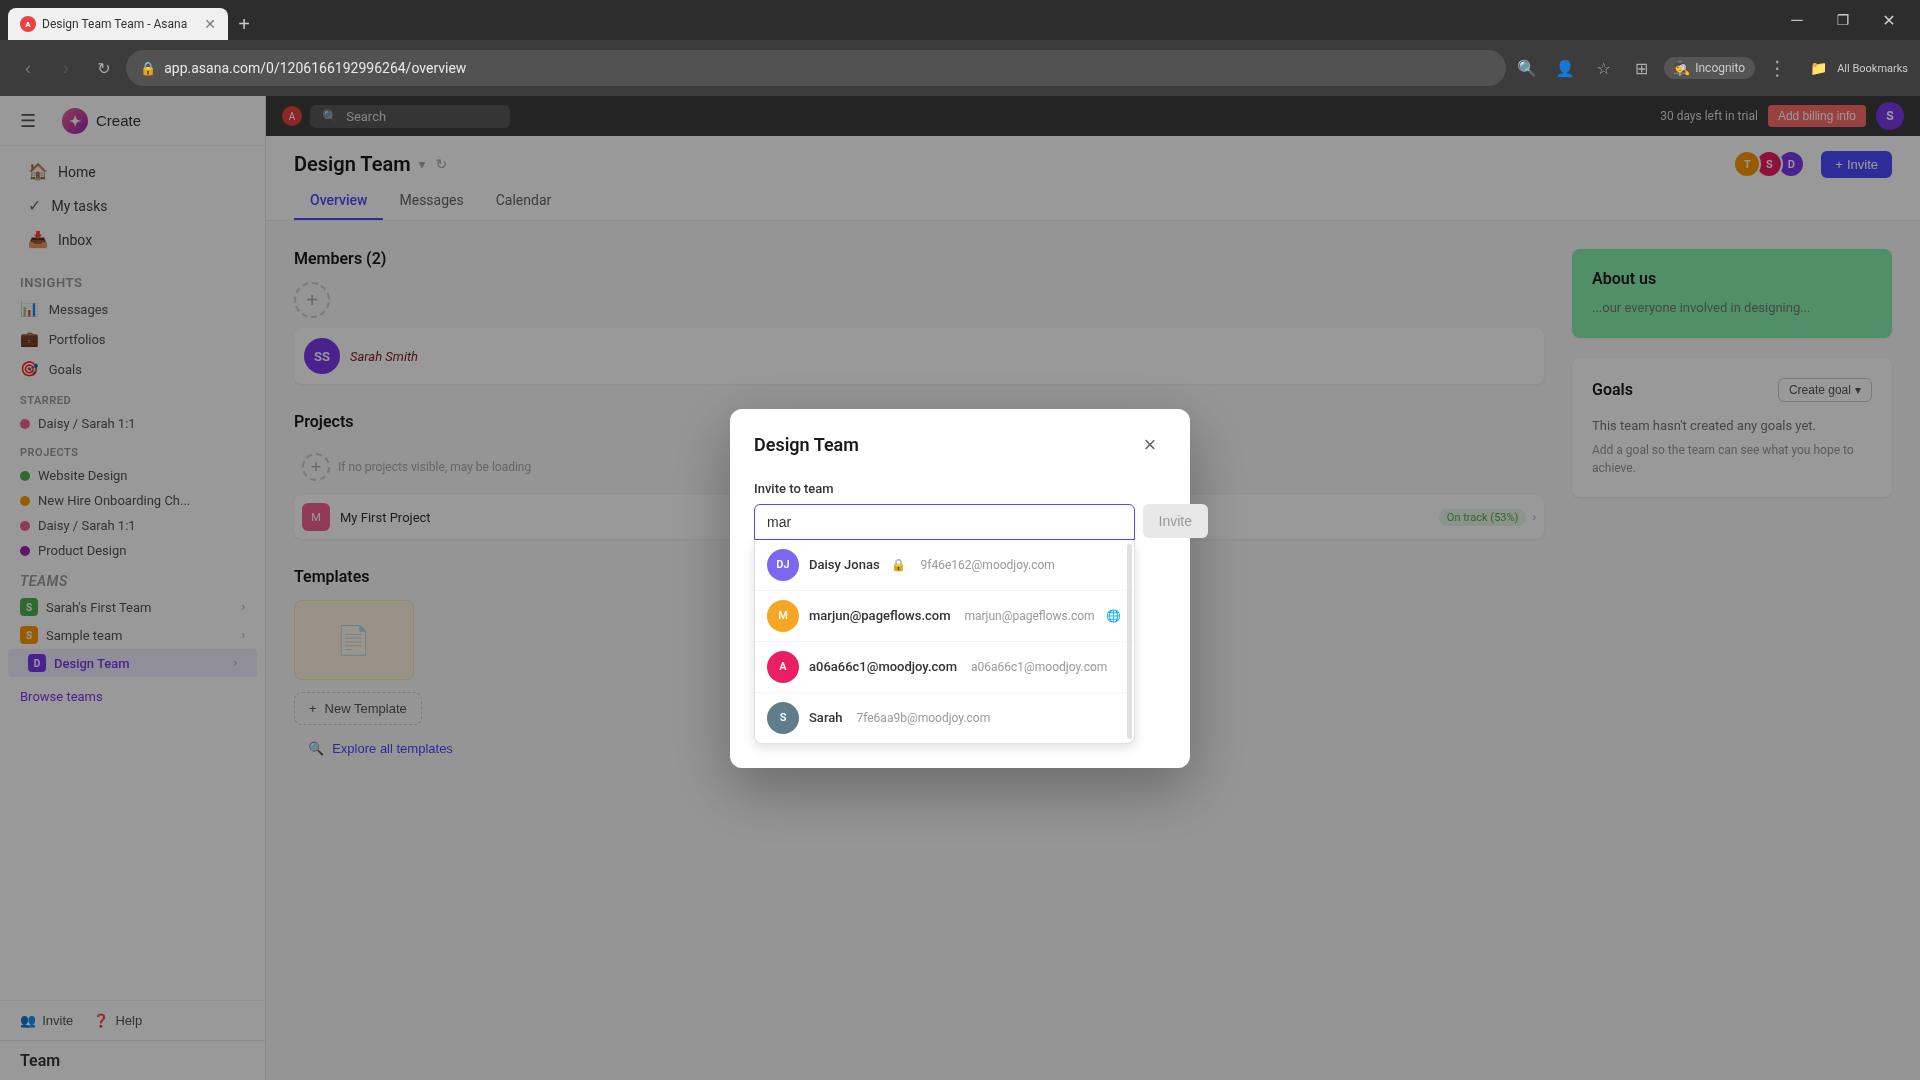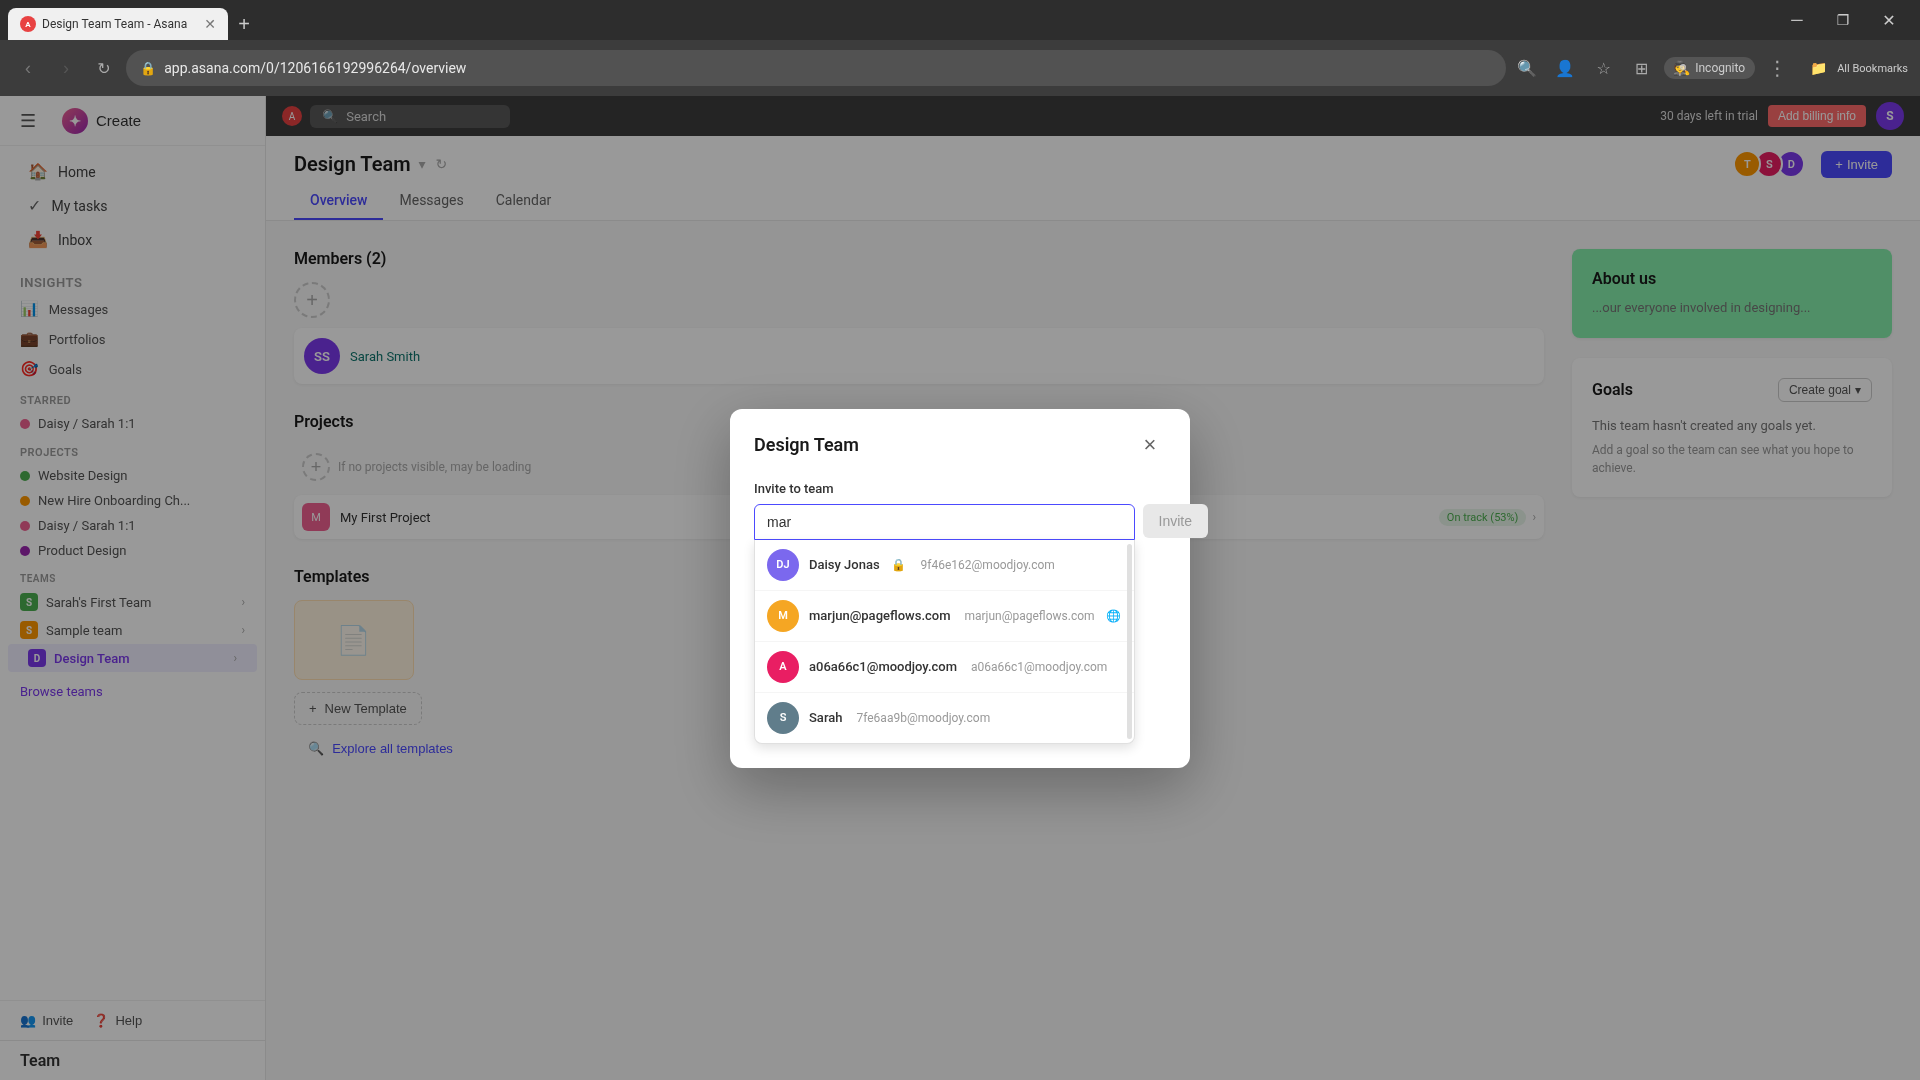--- a/index.html
+++ b/index.html
@@ -121,21 +121,21 @@
         <div style="width:10px; height:10px; border-radius:50%; background:#f06292; flex-shrink:0;"></div>
         <span>Daisy / Sarah 1:1</span>
       </div>
       <div style="display:flex; align-items:center; gap:8px; padding:5px 20px; cursor:pointer; font-size:13px; color:#555;">
         <div style="width:10px; height:10px; border-radius:50%; background:#9c27b0; flex-shrink:0;"></div>
         <span>Product Design</span>
       </div>
     </div>
 
     <div>
-      <div style="font-size:10px; font-weight:600; color:#999; text-transform:uppercase; padding:10px 20px 4px; letter-spacing:0.5px;">Teams</div>
+      <div style="font-size:14px; font-weight:600; color:#999; text-transform:uppercase; padding:10px 20px 4px; letter-spacing:0.5px;font-style:italic;">Teams</div>
       <div style="display:flex; align-items:center; gap:8px; padding:5px 20px; cursor:pointer; font-size:13px; color:#555;">
         <div style="width:18px; height:18px; border-radius:4px; background:#4caf50; display:flex; align-items:center; justify-content:center; font-size:10px; color:white; font-weight:bold; flex-shrink:0;">S</div>
         <span style="flex:1;">Sarah's First Team</span>
         <span style="color:#aaa; font-size:12px;">›</span>
       </div>
       <div style="display:flex; align-items:center; gap:8px; padding:5px 20px; cursor:pointer; font-size:13px; color:#555;">
         <div style="width:18px; height:18px; border-radius:4px; background:#ff9800; display:flex; align-items:center; justify-content:center; font-size:10px; color:white; font-weight:bold; flex-shrink:0;">S</div>
         <span style="flex:1;">Sample team</span>
         <span style="color:#aaa; font-size:12px;">›</span>
       </div>
@@ -218,21 +218,21 @@
 
     <div style="flex:1; overflow-y:auto; padding:28px; display:flex; gap:28px; background:#f8f8f8;">
 
       <div style="flex:1;">
 
         <div style="margin-bottom:28px;">
           <div style="font-size:16px; font-weight:600; color:#1a1a1a; margin-bottom:14px;">Members (2)</div>
           <button style="width:36px; height:36px; border-radius:50%; border:2px dashed #ccc; background:none; display:flex; align-items:center; justify-content:center; color:#aaa; font-size:20px; cursor:pointer;">+</button>
           <div style="display:flex; align-items:center; gap:10px; padding:10px; background:#fff; border-radius:8px; margin-top:10px; box-shadow:0 1px 3px rgba(0,0,0,0.06);">
             <div style="width:36px; height:36px; border-radius:50%; background:#7c3aed; display:flex; align-items:center; justify-content:center; color:white; font-size:13px; font-weight:600;">SS</div>
-            <span style="font-size:13px; color:#0f766e;">Sarah Smith</span>
+            <span style="font-size:13px; color:#7f1d1d;font-style:italic;">Sarah Smith</span>
           </div>
         </div>
 
         <div style="margin-bottom:28px;">
           <div style="font-size:16px; font-weight:600; color:#1a1a1a; margin-bottom:14px;">Projects</div>
           <div style="padding:8px; font-size:13px; color:#999; display:flex; align-items:center; gap:8px;">
             <button style="width:28px; height:28px; border-radius:50%; border:2px dashed #ccc; background:none; cursor:pointer; color:#aaa; font-size:18px; display:flex; align-items:center; justify-content:center;">+</button>
             <span style="font-size:12px; color:#aaa;">If no projects visible, may be loading</span>
           </div>
 

